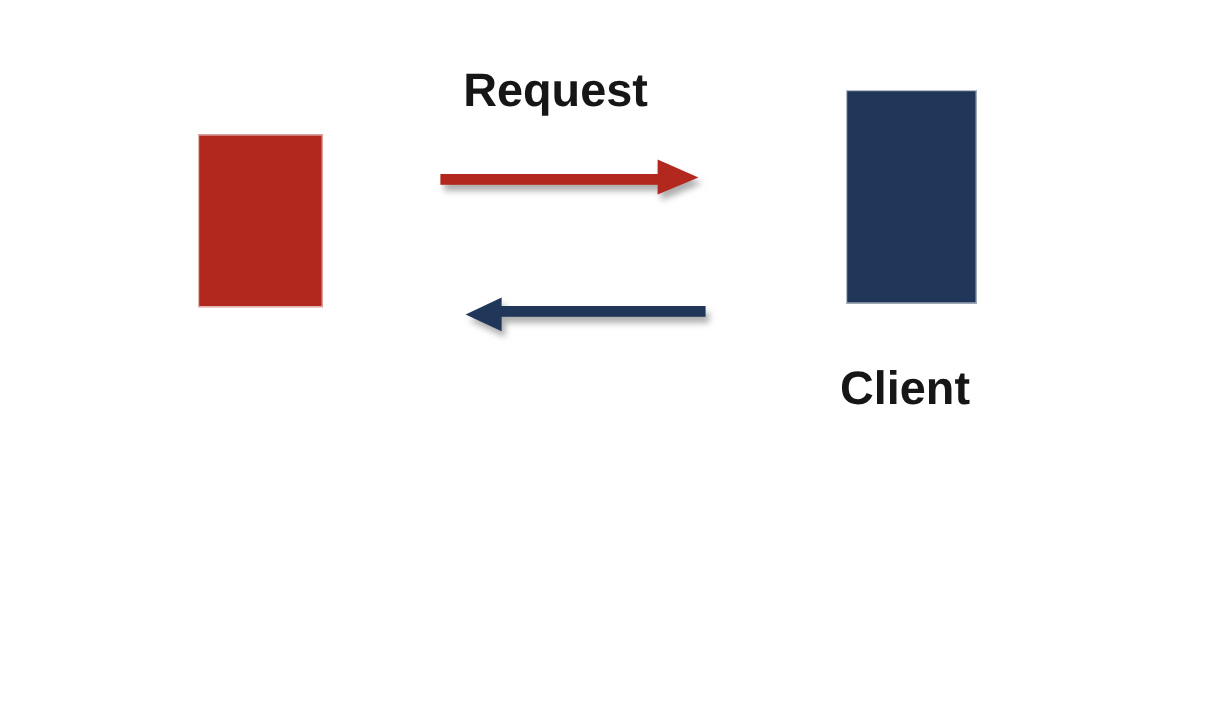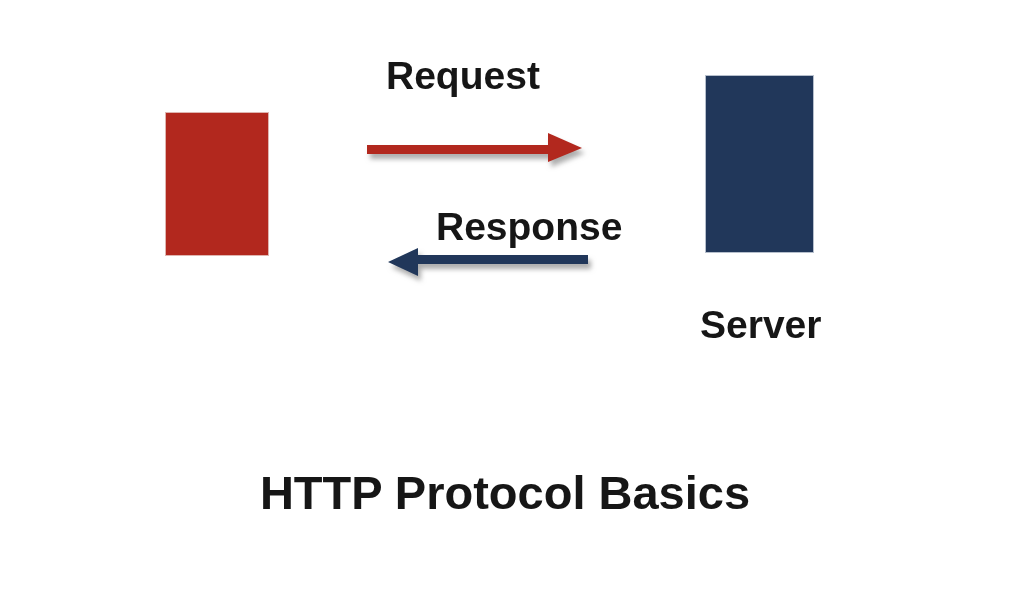--- a/index.html
+++ b/index.html
@@ -62,27 +62,25 @@
 
   <span class="label request-label">Request</span>
 
   <svg class="arrow request-arrow" width="240" height="60" viewBox="0 0 240 60" xmlns="http://www.w3.org/2000/svg">
     <g class="arrow-shadow">
       <rect x="7" y="20" width="183" height="9" fill="#b2281e"></rect>
       <polygon points="188,8 222,23 188,37" fill="#b2281e"></polygon>
     </g>
   </svg>
 
-  <span class="label response-label">Response</span>
 
   <svg class="arrow response-arrow" width="220" height="50" viewBox="0 0 220 50" xmlns="http://www.w3.org/2000/svg">
     <g class="arrow-shadow">
       <rect x="36" y="15" width="172" height="9" fill="#21375a"></rect>
       <polygon points="38,8 8,22 38,36" fill="#21375a"></polygon>
     </g>
   </svg>
 
 
-  <span class="label server-label">Server</span>
+  <span class="label server-label">Client</span>
 
-  <div class="title">HTTP Protocol Basics</div>
 
 </div>
 
 </body></html>

